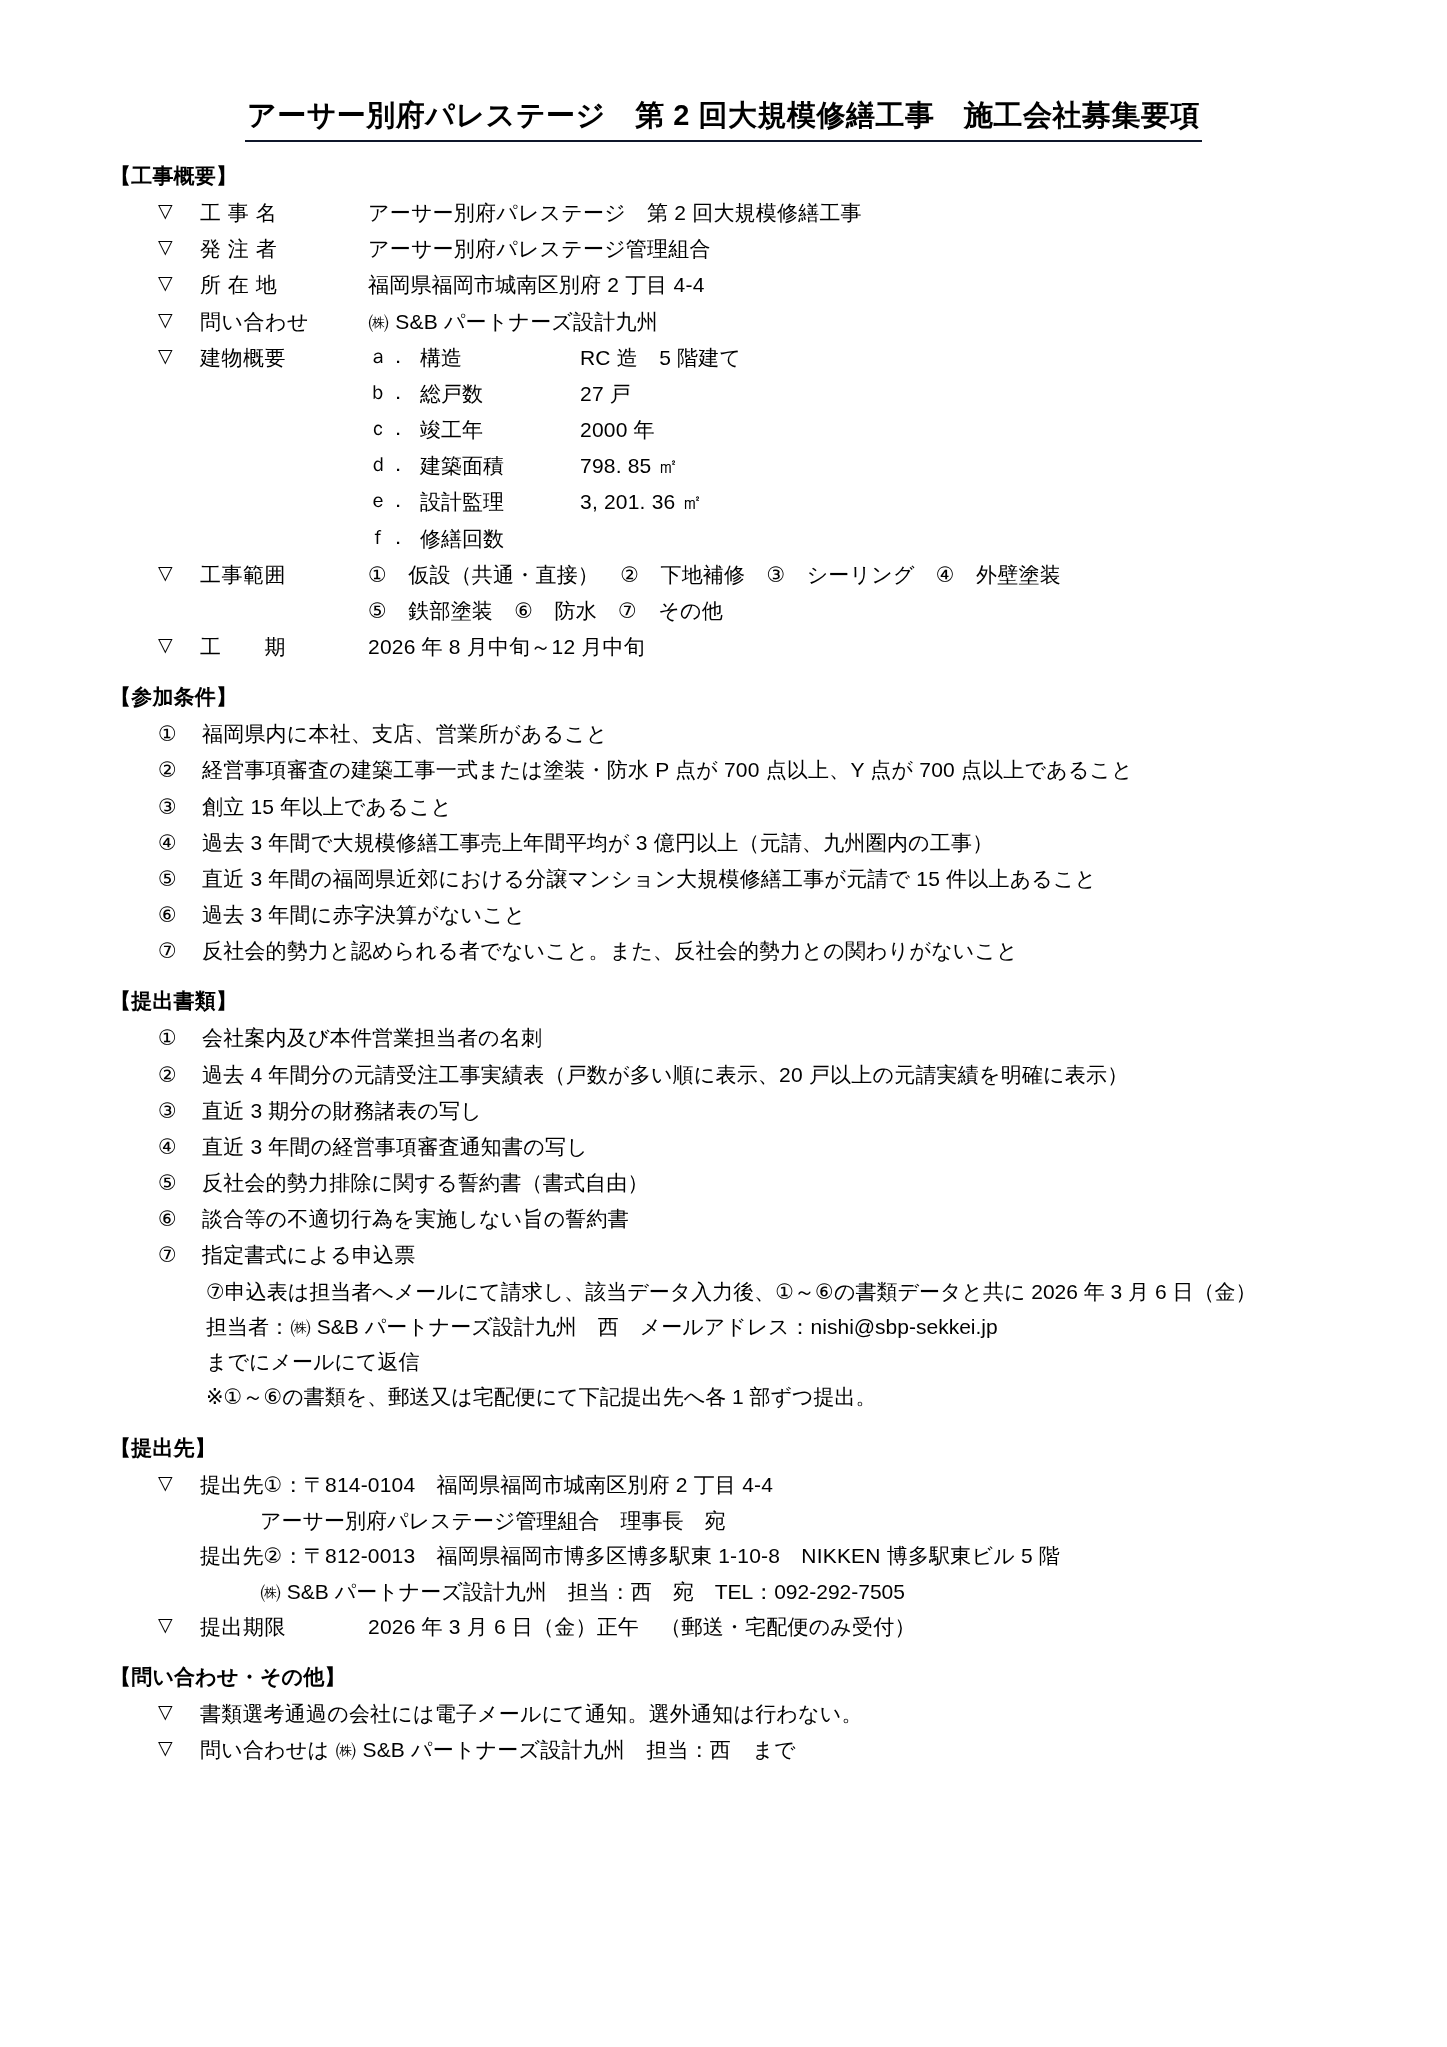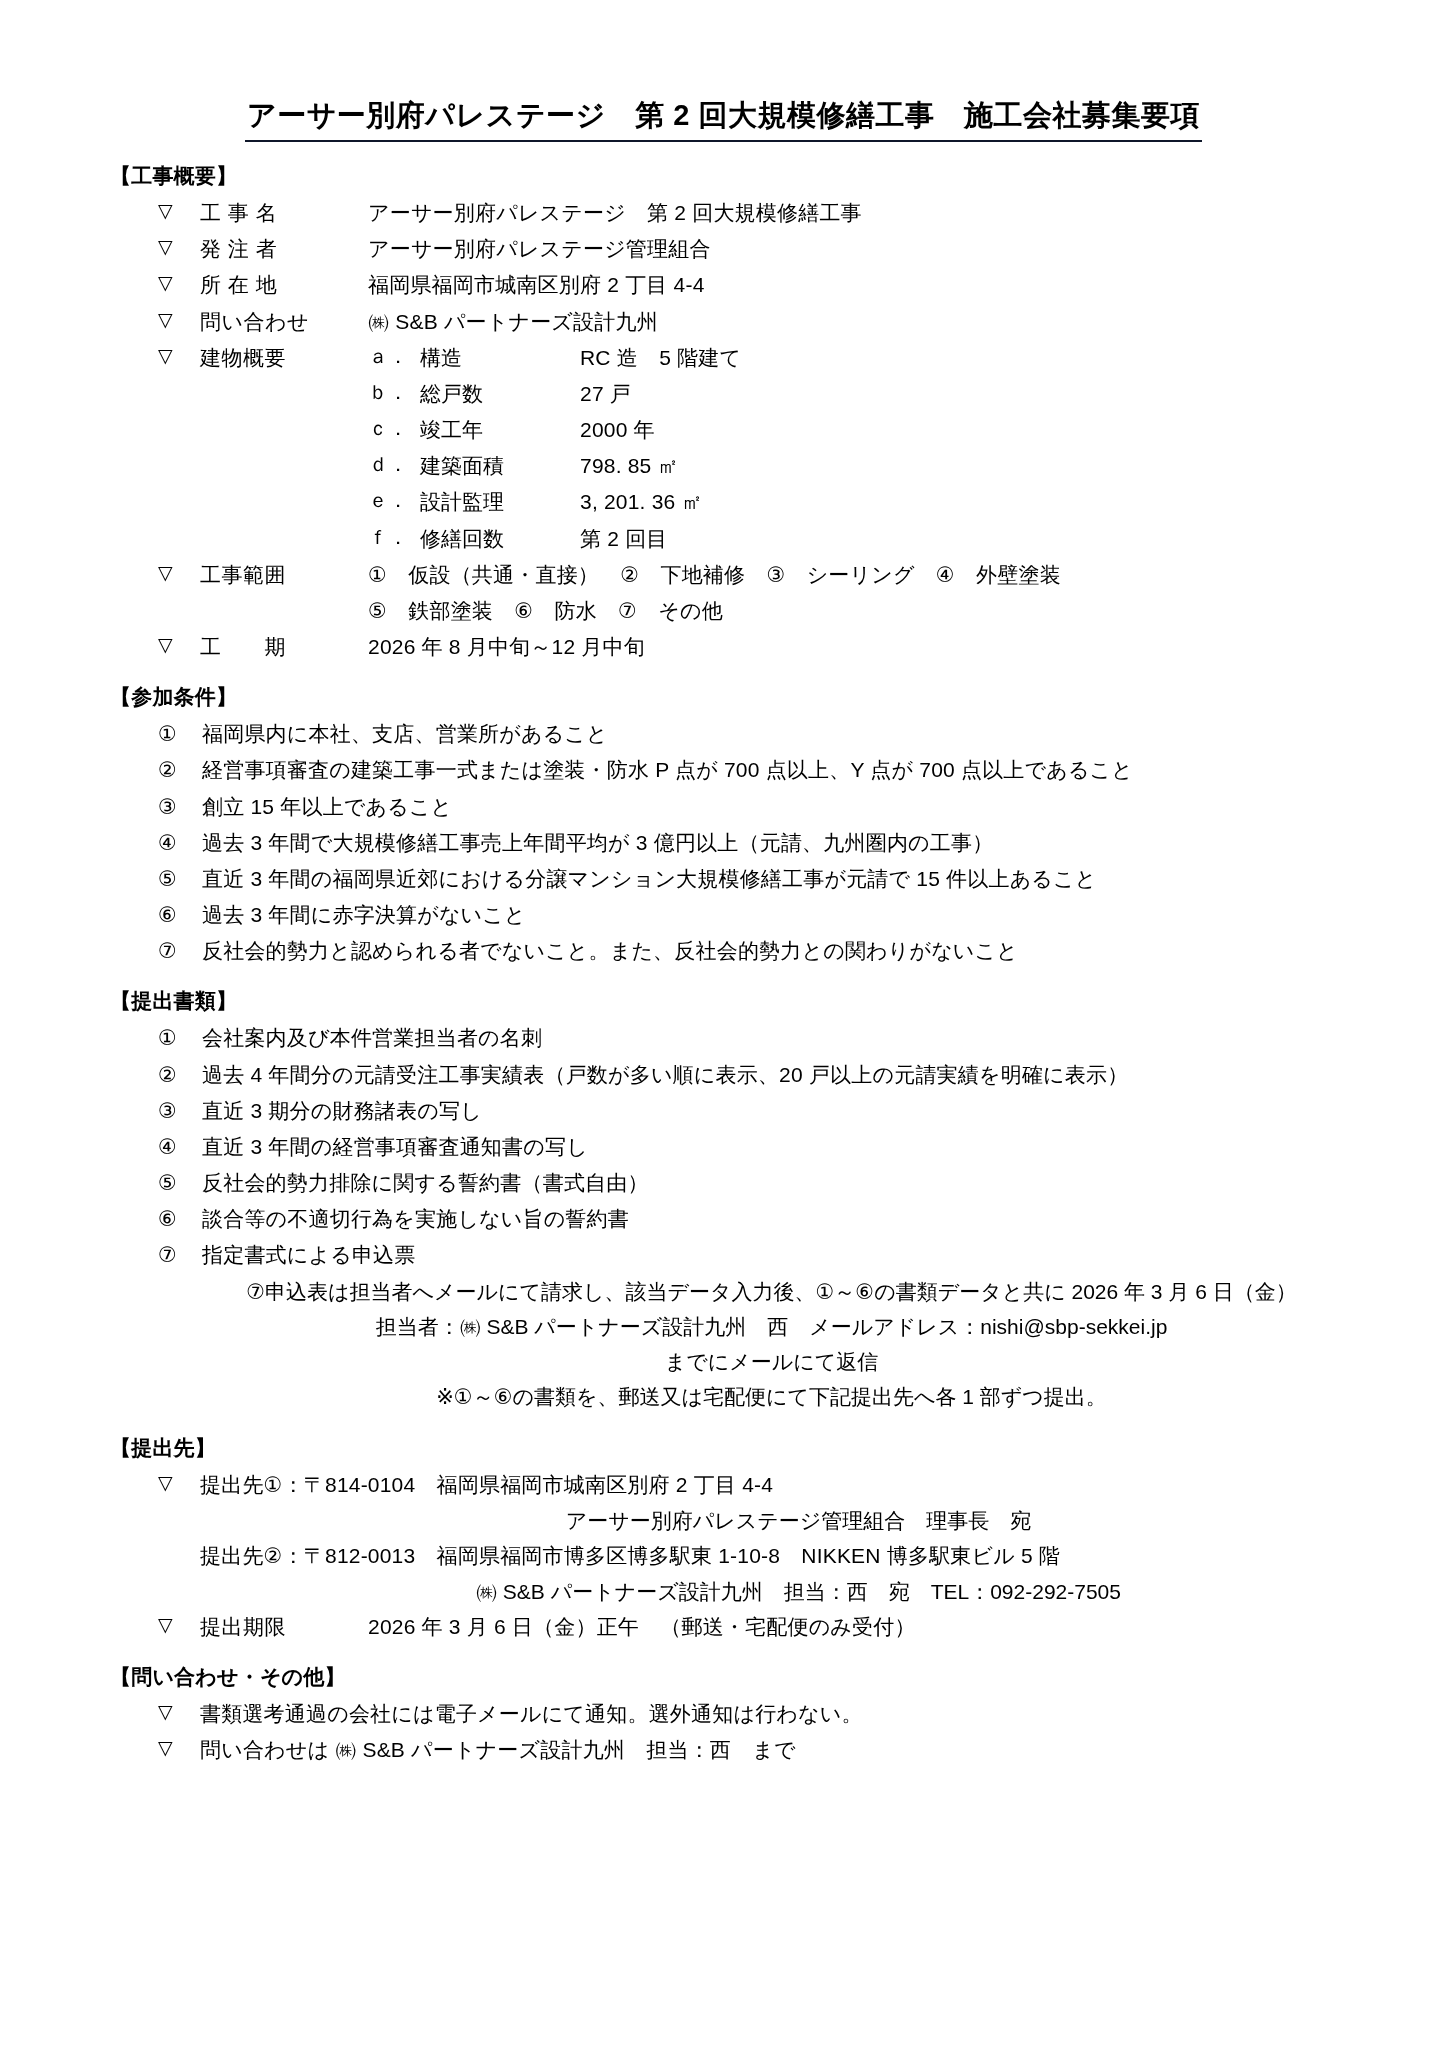--- a/index.html
+++ b/index.html
@@ -84,21 +84,21 @@
   .value {
     flex: 1 1 auto;
     font-size: 21px;
     letter-spacing: 0.2px;
   }
   .plain {
     font-size: 21px;
     line-height: 1.62;
     margin: 0 0 3px 0;
   }
-  .tight { margin-bottom: 1px; text-align: center; }
+  .tight { margin-bottom: 1px; }
 </style>
 </head>
 <body>
 
 <div class="page">
 
   <div class="title-wrap">
     <span class="title-inner doc-title">アーサー別府パレステージ　第 2 回大規模修繕工事　施工会社募集要項</span>
   </div>
 
@@ -158,21 +158,20 @@
     <span class="label"></span>
     <span class="sub-label">ｅ．</span>
     <span class="sub-name">設計監理</span>
     <span class="value">3, 201. 36 ㎡</span>
   </div>
   <div class="row indent-1">
     <span class="marker"></span>
     <span class="label"></span>
     <span class="sub-label">ｆ．</span>
     <span class="sub-name">修繕回数</span>
-    <span class="value">第 2 回目</span>
   </div>
 
   <div class="row indent-1">
     <span class="marker">▽</span>
     <span class="label">工事範囲</span>
     <span class="value">①　仮設（共通・直接）　②　下地補修　③　シーリング　④　外壁塗装</span>
   </div>
   <div class="row indent-1">
     <span class="marker"></span>
     <span class="label"></span>

